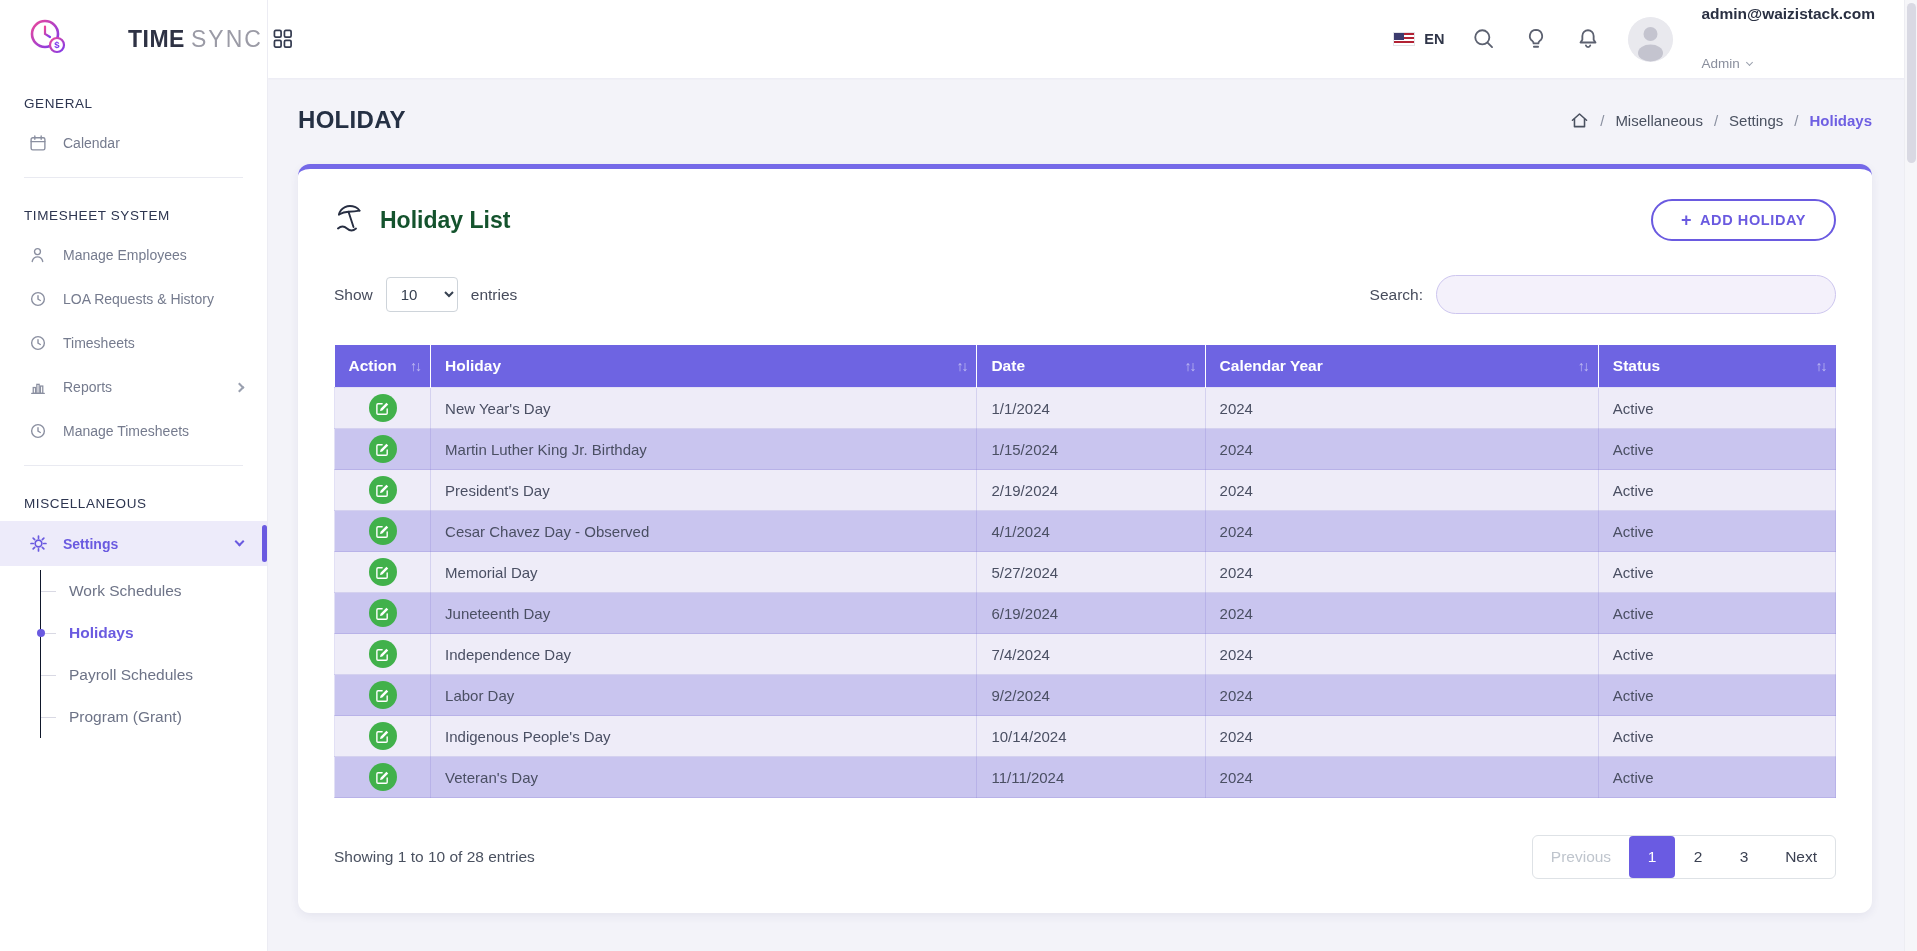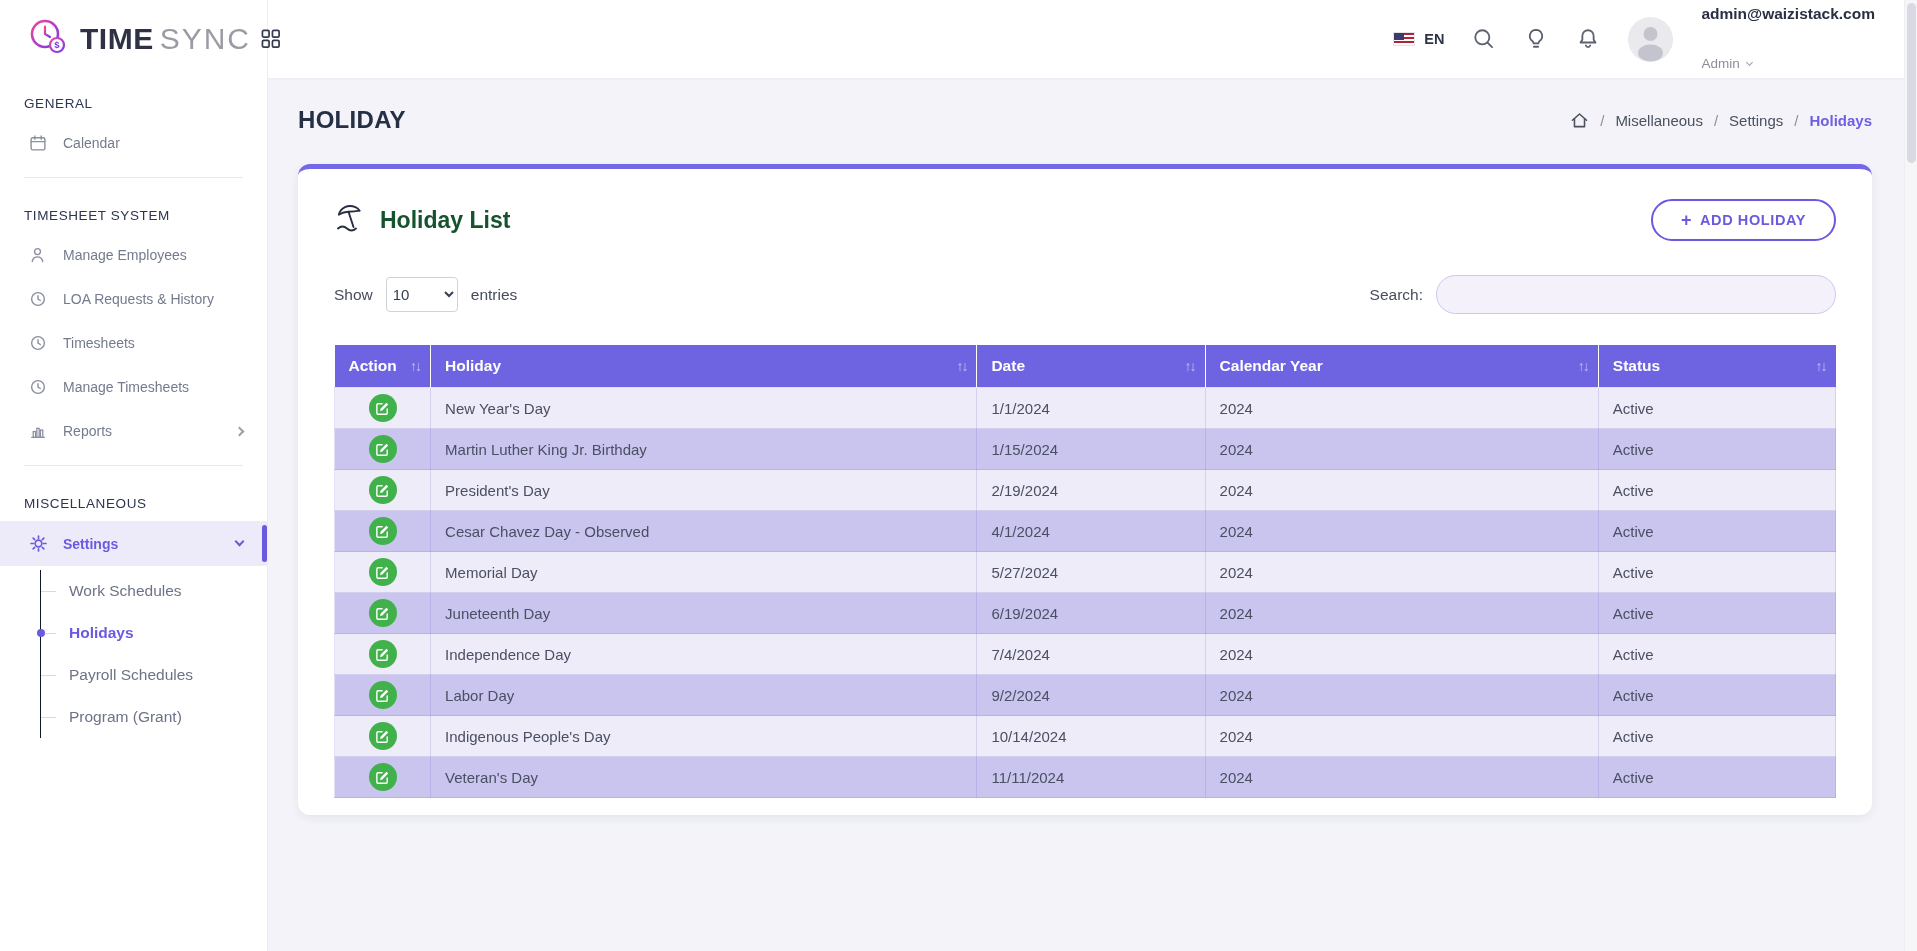--- a/index.html
+++ b/index.html
@@ -10,21 +10,21 @@
     color:#3a4155;
     position:relative;
   }
 
   
   .sidebar {
     position:absolute; left:0; top:0; width:268px; height:951px;
     background:#fff; border-right:1px solid #ececf3; z-index:6;
   }
   .logo-area { height:78px; display:flex; align-items:center; padding:0 22px 0 26px; gap:10px; }
-  .logo-text { font-size:30px; font-weight:bold; letter-spacing:.5px; display:flex; gap:6px; }
+  .logo-text { font-size:23px; font-weight:bold; letter-spacing:.5px; display:flex; gap:6px;margin-left:48px; }
   .logo-time { color:#2e3244; }
   .logo-sync { color:#9b9ba6; font-weight:normal; letter-spacing:2px; }
   .grid-btn { margin-left:auto; background:none; border:none; cursor:pointer; display:flex; }
 
   .side-heading {
     padding:18px 24px 10px; font-size:13.5px; font-weight:normal;
     letter-spacing:.6px; color:#2d3550;
   }
   .side-item {
     display:flex; align-items:center; gap:15px;
@@ -105,21 +105,21 @@
     border:2px solid #6a5ae0; color:#6a5ae0; background:#fff;
     border-radius:999px; padding:11px 28px; font-family:inherit;
     font-size:14.5px; font-weight:bold; letter-spacing:.6px; cursor:pointer;
   }
   .add-plus { font-size:18px; line-height:12px; }
 
   .controls { display:flex; justify-content:space-between; align-items:center; padding:28px 36px 20px;gap:28px; }
   .show-group, .search-group { display:flex; align-items:center; gap:13px; font-size:15.5px; color:#474c5c; }
   .page-size-select {
     font-family:inherit; font-size:15px; color:#374151;
-    border:1px solid #ced4da; border-radius:4px; padding:7px 2px; min-width:72px; background:#fff; cursor:pointer;
+    border:1px solid #ced4da; border-radius:4px; padding:7px 10px; min-width:72px; background:#fff; cursor:pointer;
   }
   .search-input {
     width:400px; height:39px; border-radius:999px;
     border:1px solid #cdc6ef; background:#f4f1fb;
     padding:0 20px; font-family:inherit; font-size:15px; color:#3a4155; outline:none;
   }
 
   .table-wrap { padding:11px 36px; }
   table { width:100%; border-collapse:collapse; }
   thead th {
@@ -223,38 +223,38 @@
     <span class="icon">
       <svg width="18" height="18" viewBox="0 0 17 17" fill="none" stroke="currentColor" stroke-width="1.3" stroke-linecap="round">
         <circle cx="8.5" cy="8.5" r="6"></circle>
           <path d="M8.5 5.4v3.3l2.2 1.2"></path>
       </svg>
     </span>
     <span>Timesheets</span>
   </div>
   <div class="side-item">
     <span class="icon">
-      <svg width="18" height="18" viewBox="0 0 17 17" fill="none" stroke="currentColor" stroke-width="1.3" stroke-linecap="round">
-        <circle cx="8.5" cy="8.5" r="6"></circle>
-          <path d="M8.5 5.4v3.3l2.2 1.2"></path>
-      </svg>
-    </span>
-    <span>Manage Timesheets</span>
-  </div>
-  <div class="side-item">
-    <span class="icon">
       <svg width="18" height="18" viewBox="0 0 17 17" fill="none" stroke="currentColor" stroke-width="1.2" stroke-linecap="round">
         <path d="M2.5 14.5h12"></path>
           <rect x="4" y="9" width="2.2" height="5.5"></rect>
           <rect x="7.4" y="6" width="2.2" height="8.5"></rect>
           <rect x="10.8" y="7.6" width="2.2" height="6.9"></rect>
       </svg>
     </span>
     <span>Reports</span>
     <span class="chev right"></span>
+  </div>
+  <div class="side-item">
+    <span class="icon">
+      <svg width="18" height="18" viewBox="0 0 17 17" fill="none" stroke="currentColor" stroke-width="1.3" stroke-linecap="round">
+        <circle cx="8.5" cy="8.5" r="6"></circle>
+          <path d="M8.5 5.4v3.3l2.2 1.2"></path>
+      </svg>
+    </span>
+    <span>Manage Timesheets</span>
   </div>
 
   <div class="divider"></div>
 
   <div class="side-heading">MISCELLANEOUS</div>
   <div class="side-item active">
     <span class="icon">
       <svg width="19" height="19" viewBox="0 0 17 17" fill="none" stroke="currentColor" stroke-width="1.5" stroke-linecap="round">
         <circle cx="8.5" cy="8.5" r="3"></circle>
         <path d="M8.5 1.8v2M8.5 13.2v2M1.8 8.5h2M13.2 8.5h2M3.7 3.7l1.4 1.4M11.9 11.9l1.4 1.4M13.3 3.7l-1.4 1.4M5.1 11.9l-1.4 1.4"></path>
@@ -548,18 +548,28 @@
     </td>
     <td>Veteran's Day</td>
     <td>11/11/2024</td>
     <td>2024</td>
     <td>Active</td>
   </tr>
           </tbody>
       </table>
     </div>
 
+    <div class="table-footer">
+      <div class="summary">Showing 1 to 10 of 28 entries</div>
+      <div class="pagination">
+        <div class="page-item prev disabled">Previous</div>
+        <div class="page-item active">1</div>
+        <div class="page-item">2</div>
+        <div class="page-item">3</div>
+        <div class="page-item next">Next</div>
+      </div>
+    </div>
   </section>
 </main>
 
 <div class="page-scrollbar">
   <div class="page-scroll-thumb"></div>
 </div>
 
 </body></html>

